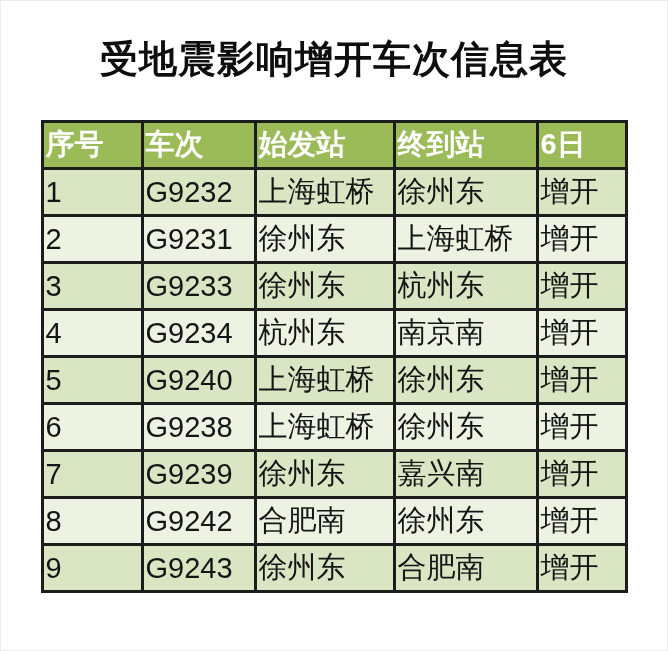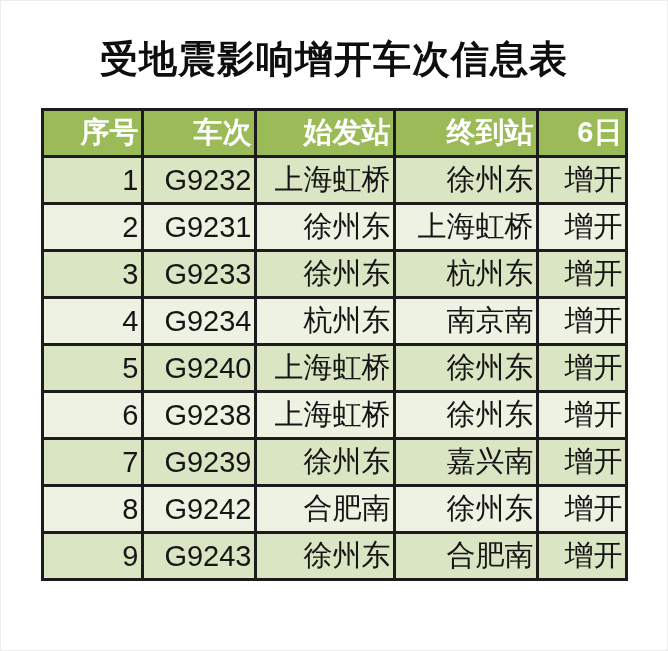--- a/index.html
+++ b/index.html
@@ -10,42 +10,42 @@
   }
   .page {
     box-sizing: border-box;
     width: 668px; height: 651px;
     border: 1px solid var(--page-frame, #ededed);
     background: #ffffff;
     overflow: hidden;
   }
   .page-header {
     box-sizing: border-box;
-    height: 107px;
+    height: 119px;
     padding-top: 30px;
     text-align: center;
   }
   .page-title {
     font-size: 38px;
     line-height: 56px;
     font-weight: 700;
     color: var(--title-text, #0e0e0e);
     letter-spacing: 1px;
     margin: 0;
   }
   table.train-table {
     border-collapse: collapse;
     table-layout: fixed;
     margin: 0 auto;
     width: 584px;
   }
   .train-table th, .train-table td {
     border: 3px solid var(--border, #1c1c1c);
     height: 44px;
-    text-align: right;
+    text-align: left;
     vertical-align: middle;
     overflow: hidden;
     white-space: nowrap;
     padding: 0 2px;
   }
   .train-table th {
     background: var(--header-bg, #9bbb59);
     color: var(--header-text, #ffffff);
     font-weight: 700;
     font-size: 29px;

